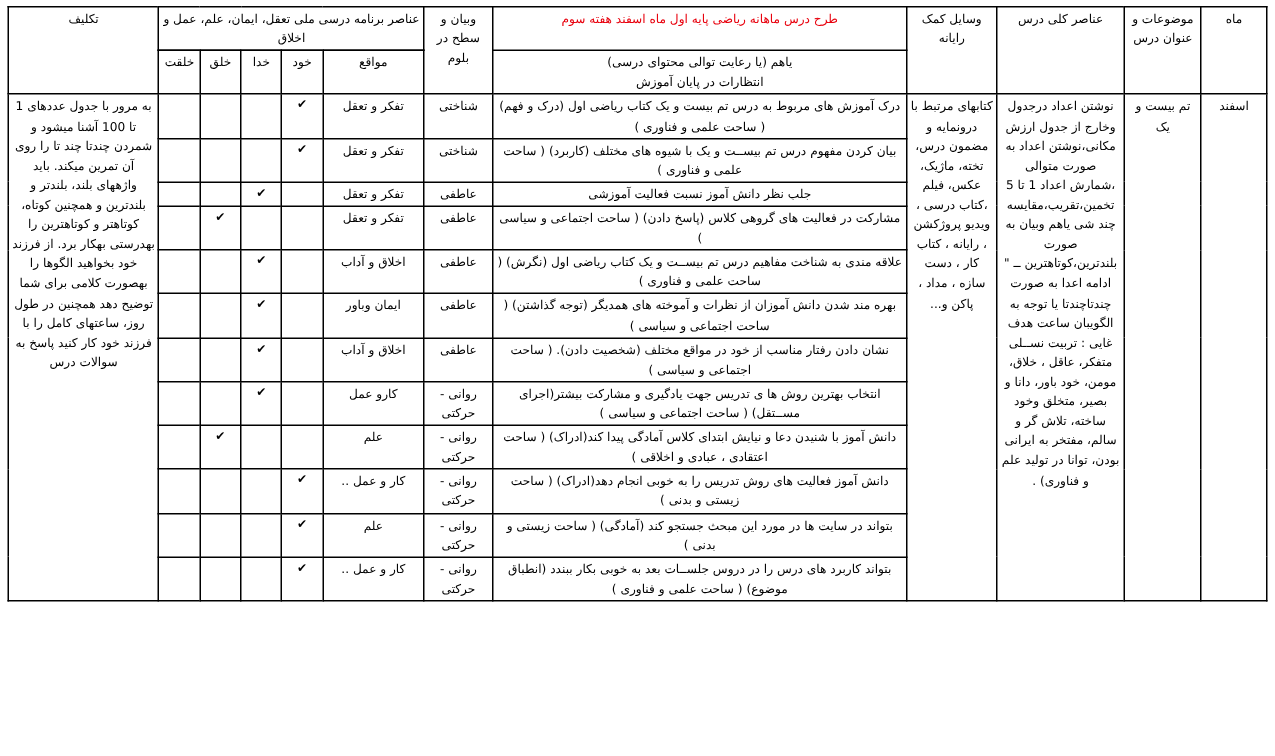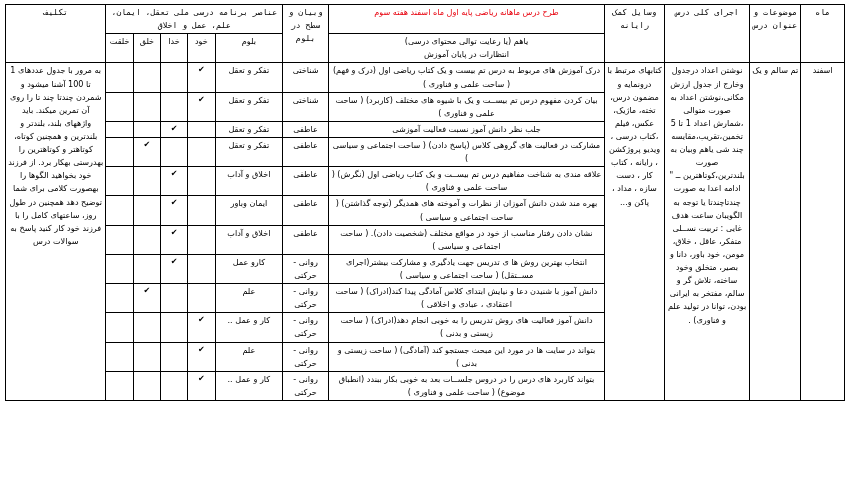--- a/index.html
+++ b/index.html
@@ -25,21 +25,21 @@
   table.plan td, table.plan th{
     border:1px solid #000000;
     padding:1px 2px;
     vertical-align:top;
     font-weight:normal;
     font-size:8.1px;
     line-height:1.62;
     text-align:center;
   }
   
-  .hd{ text-align:center; vertical-align:middle; font-size:8.6px; line-height:1.5;font-family:Liberation Mono, monospace;}
+  .hd{ text-align:center; vertical-align:middle; font-size:8.6px; line-height:1.5;}
   .hd-title{
     color:#e8000d;
     font-weight:bold;
     font-size:10.4px;
     text-align:center;
     vertical-align:middle;
     letter-spacing:0px;
   }
   .hd-sub{
     font-size:8.4px;
@@ -83,45 +83,45 @@
       <col class="c-kh">
         <col class="c-kh">
         <col class="c-kh">
         <col class="c-kh">
       <col class="c-taklif">
     </colgroup>
     <thead>
       <tr>
         <th class="hd" rowspan="3">ماه</th>
         <th class="hd" rowspan="3">موضوعات و عنوان درس</th>
-        <th class="hd" rowspan="3">اجرای کلی درس</th>
+        <th class="hd" rowspan="3">عناصر کلی درس</th>
         <th class="hd" rowspan="3">وسایل کمک رایانه</th>
         <th class="hd-title" colspan="1" style="color: rgb(232, 0, 13); margin-top: 12px;">طرح درس ماهانه ریاضی پایه اول ماه اسفند هفته سوم</th>
         <th class="hd" rowspan="3">وبیان و سطح در بلوم</th>
         <th class="hd" colspan="5">عناصر برنامه درسی ملی تعقل، ایمان، علم، عمل و اخلاق</th>
         <th class="hd" rowspan="3">تکلیف</th>
       </tr>
       <tr>
         <th class="hd-sub" rowspan="2">
           <div>یاهم (یا رعایت توالی محتوای درسی)</div>
           <div>انتظارات در پایان آموزش</div>
         </th>
       </tr>
       <tr>
-        <th class="hd-small">بلوم</th>
+        <th class="hd-small">مواقع</th>
         <th class="hd-small">خود</th>
         <th class="hd-small">خدا</th>
         <th class="hd-small">خلق</th>
         <th class="hd-small">خلقت</th>
       </tr>
     </thead>
     <tbody id="tbody">
         <tr>
           <td class="sidecol mid" rowspan="12">اسفند</td>
-          <td class="sidecol mid" rowspan="12">تم سالم و یک</td>
+          <td class="sidecol mid" rowspan="12">تم بیست و یک</td>
           <td class="sidecol vtop" rowspan="12">نوشتن اعداد درجدول وخارج از جدول ارزش مکانی،نوشتن اعداد به صورت متوالی ،شمارش اعداد 1 تا 5 تخمین،تقریب،مقایسه چند شی یاهم وبیان به صورت بلندترین،کوتاهترین ــ " ادامه اعدا به صورت چندتاچندتا یا توجه به الگویبان ساعت هدف غایی : تربیت نســلی متفکر، عاقل ، خلاق، مومن، خود باور، دانا و بصیر، متخلق وخود ساخته، تلاش گر و سالم، مفتخر به ایرانی بودن، توانا در تولید علم و فناوری) .</td>
           <td class="sidecol vtop" rowspan="12">کتابهای مرتبط با درونمایه و مضمون درس، تخته، ماژیک، عکس، فیلم ،کتاب درسی ، ویدیو پروژکشن ، رایانه ، کتاب کار ، دست سازه ، مداد ، پاکن و...</td>
           <td class="goal mid">درک آموزش های مربوط به درس تم بیست و یک کتاب ریاضی اول (درک و فهم) ( ساحت علمی و فناوری )</td>
           <td class="mid">شناختی</td>
           <td class="mid">تفکر و تعقل</td>
           <td class="tick"><span>✔</span></td>
           <td class="tick"><span></span></td>
           <td class="tick"><span></span></td>
           <td class="tick"><span></span></td>
           <td class="sidecol vtop" rowspan="12">به مرور با جدول عددهای 1 تا 100 آشنا میشود و شمردن چندتا چند تا را روی آن تمرین میکند. باید واژههای بلند، بلندتر و بلندترین و همچنین کوتاه، کوتاهتر و کوتاهترین را بهدرستی بهکار برد. از فرزند خود بخواهید الگوها را بهصورت کلامی برای شما توضیح دهد همچنین در طول روز، ساعتهای کامل را با فرزند خود کار کنید پاسخ به سوالات درس</td>

